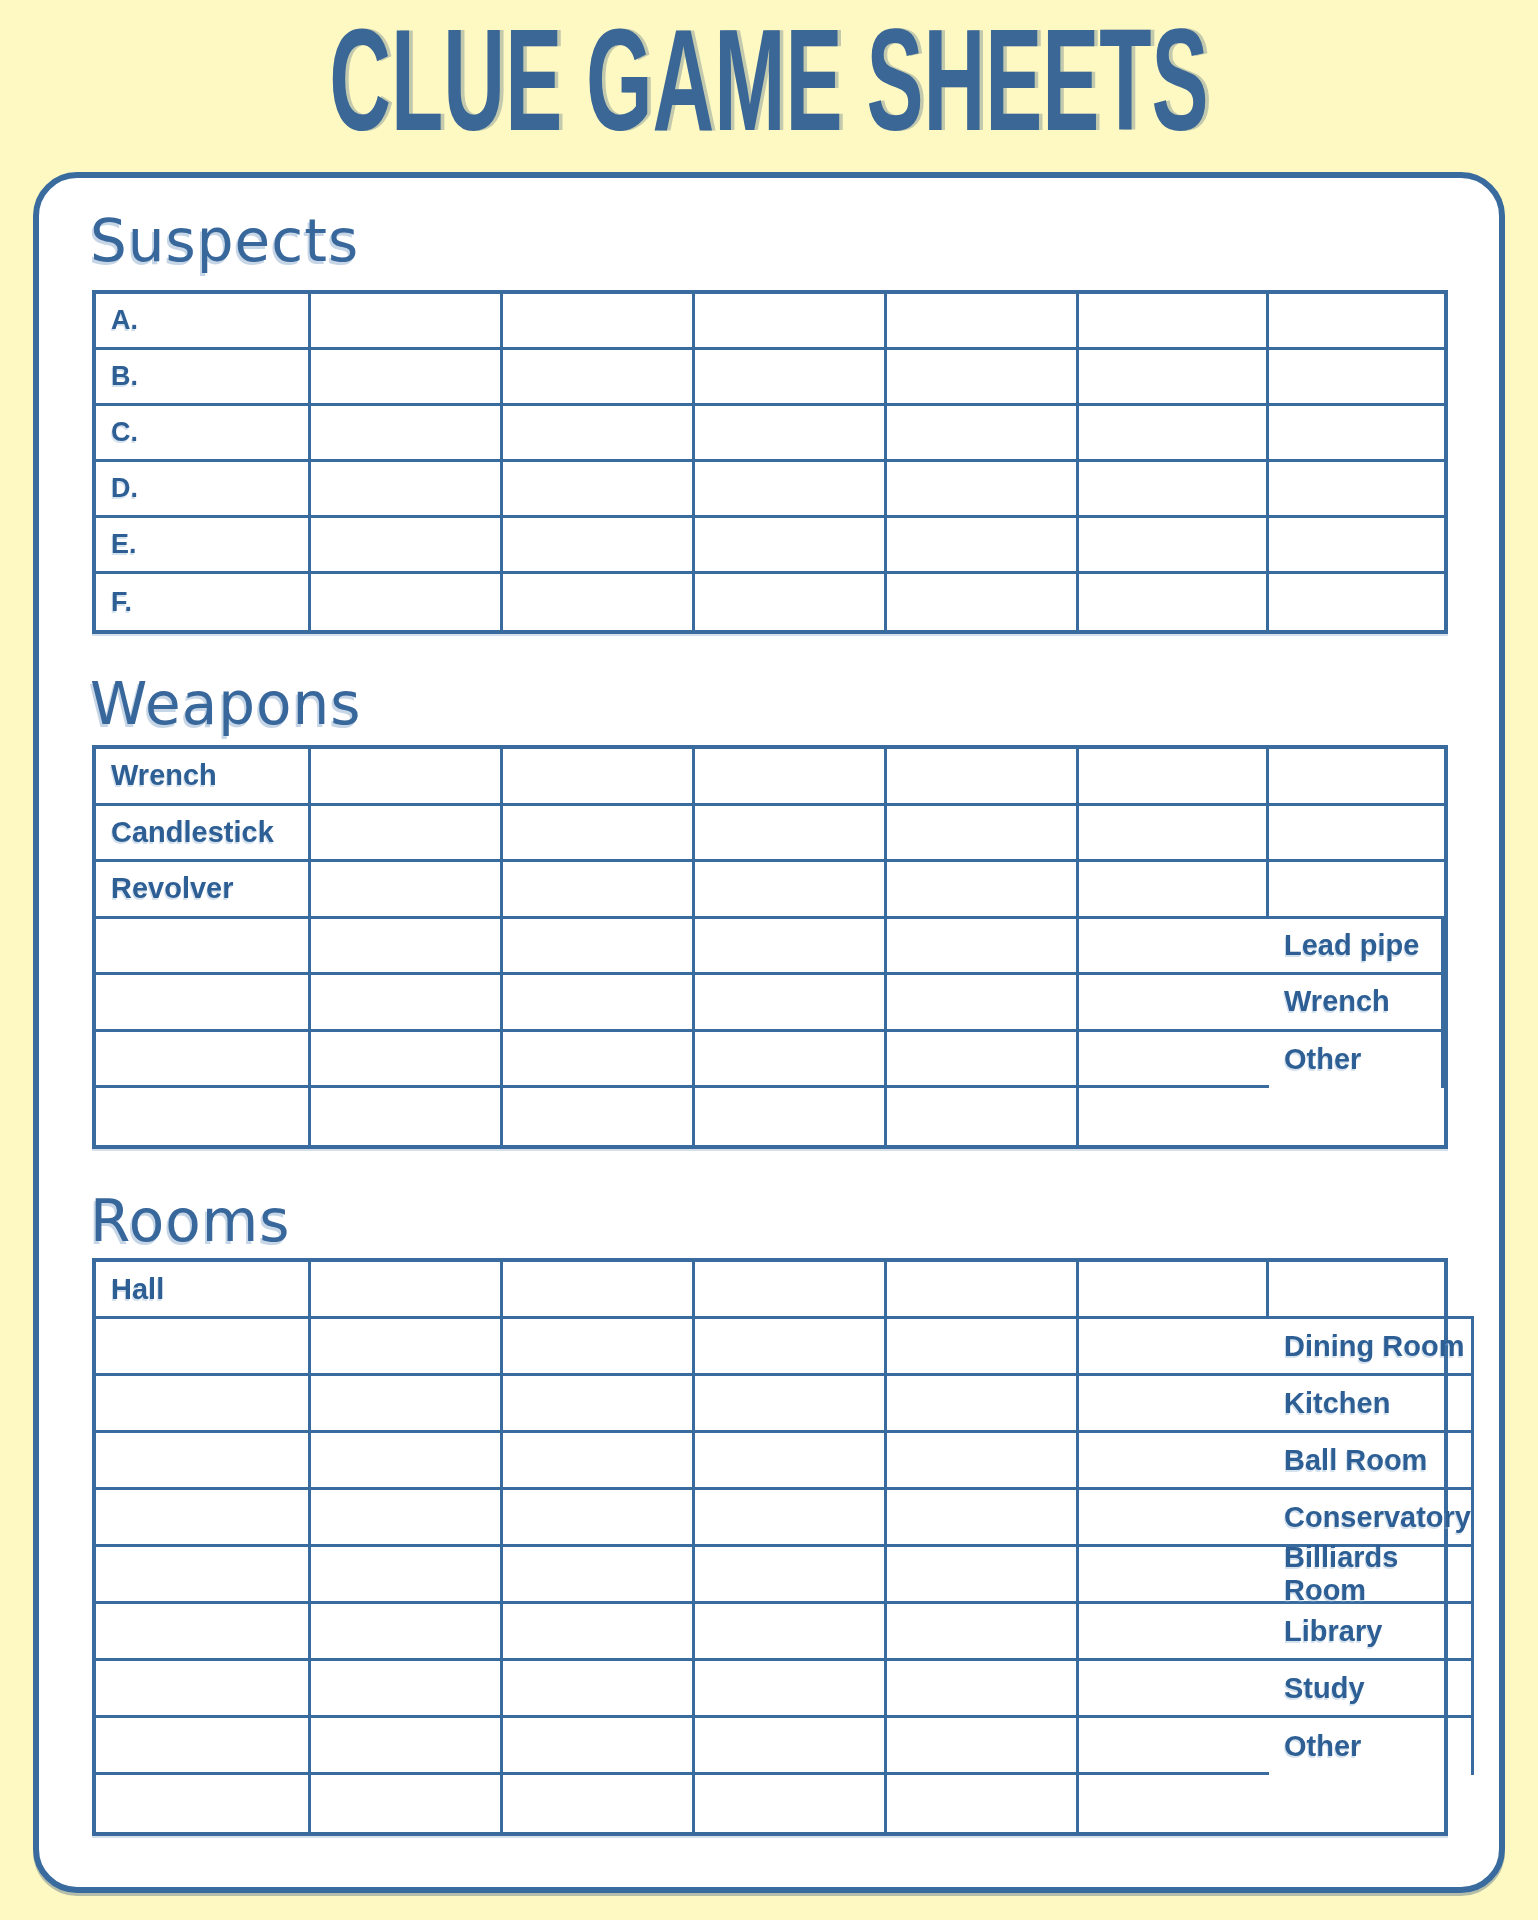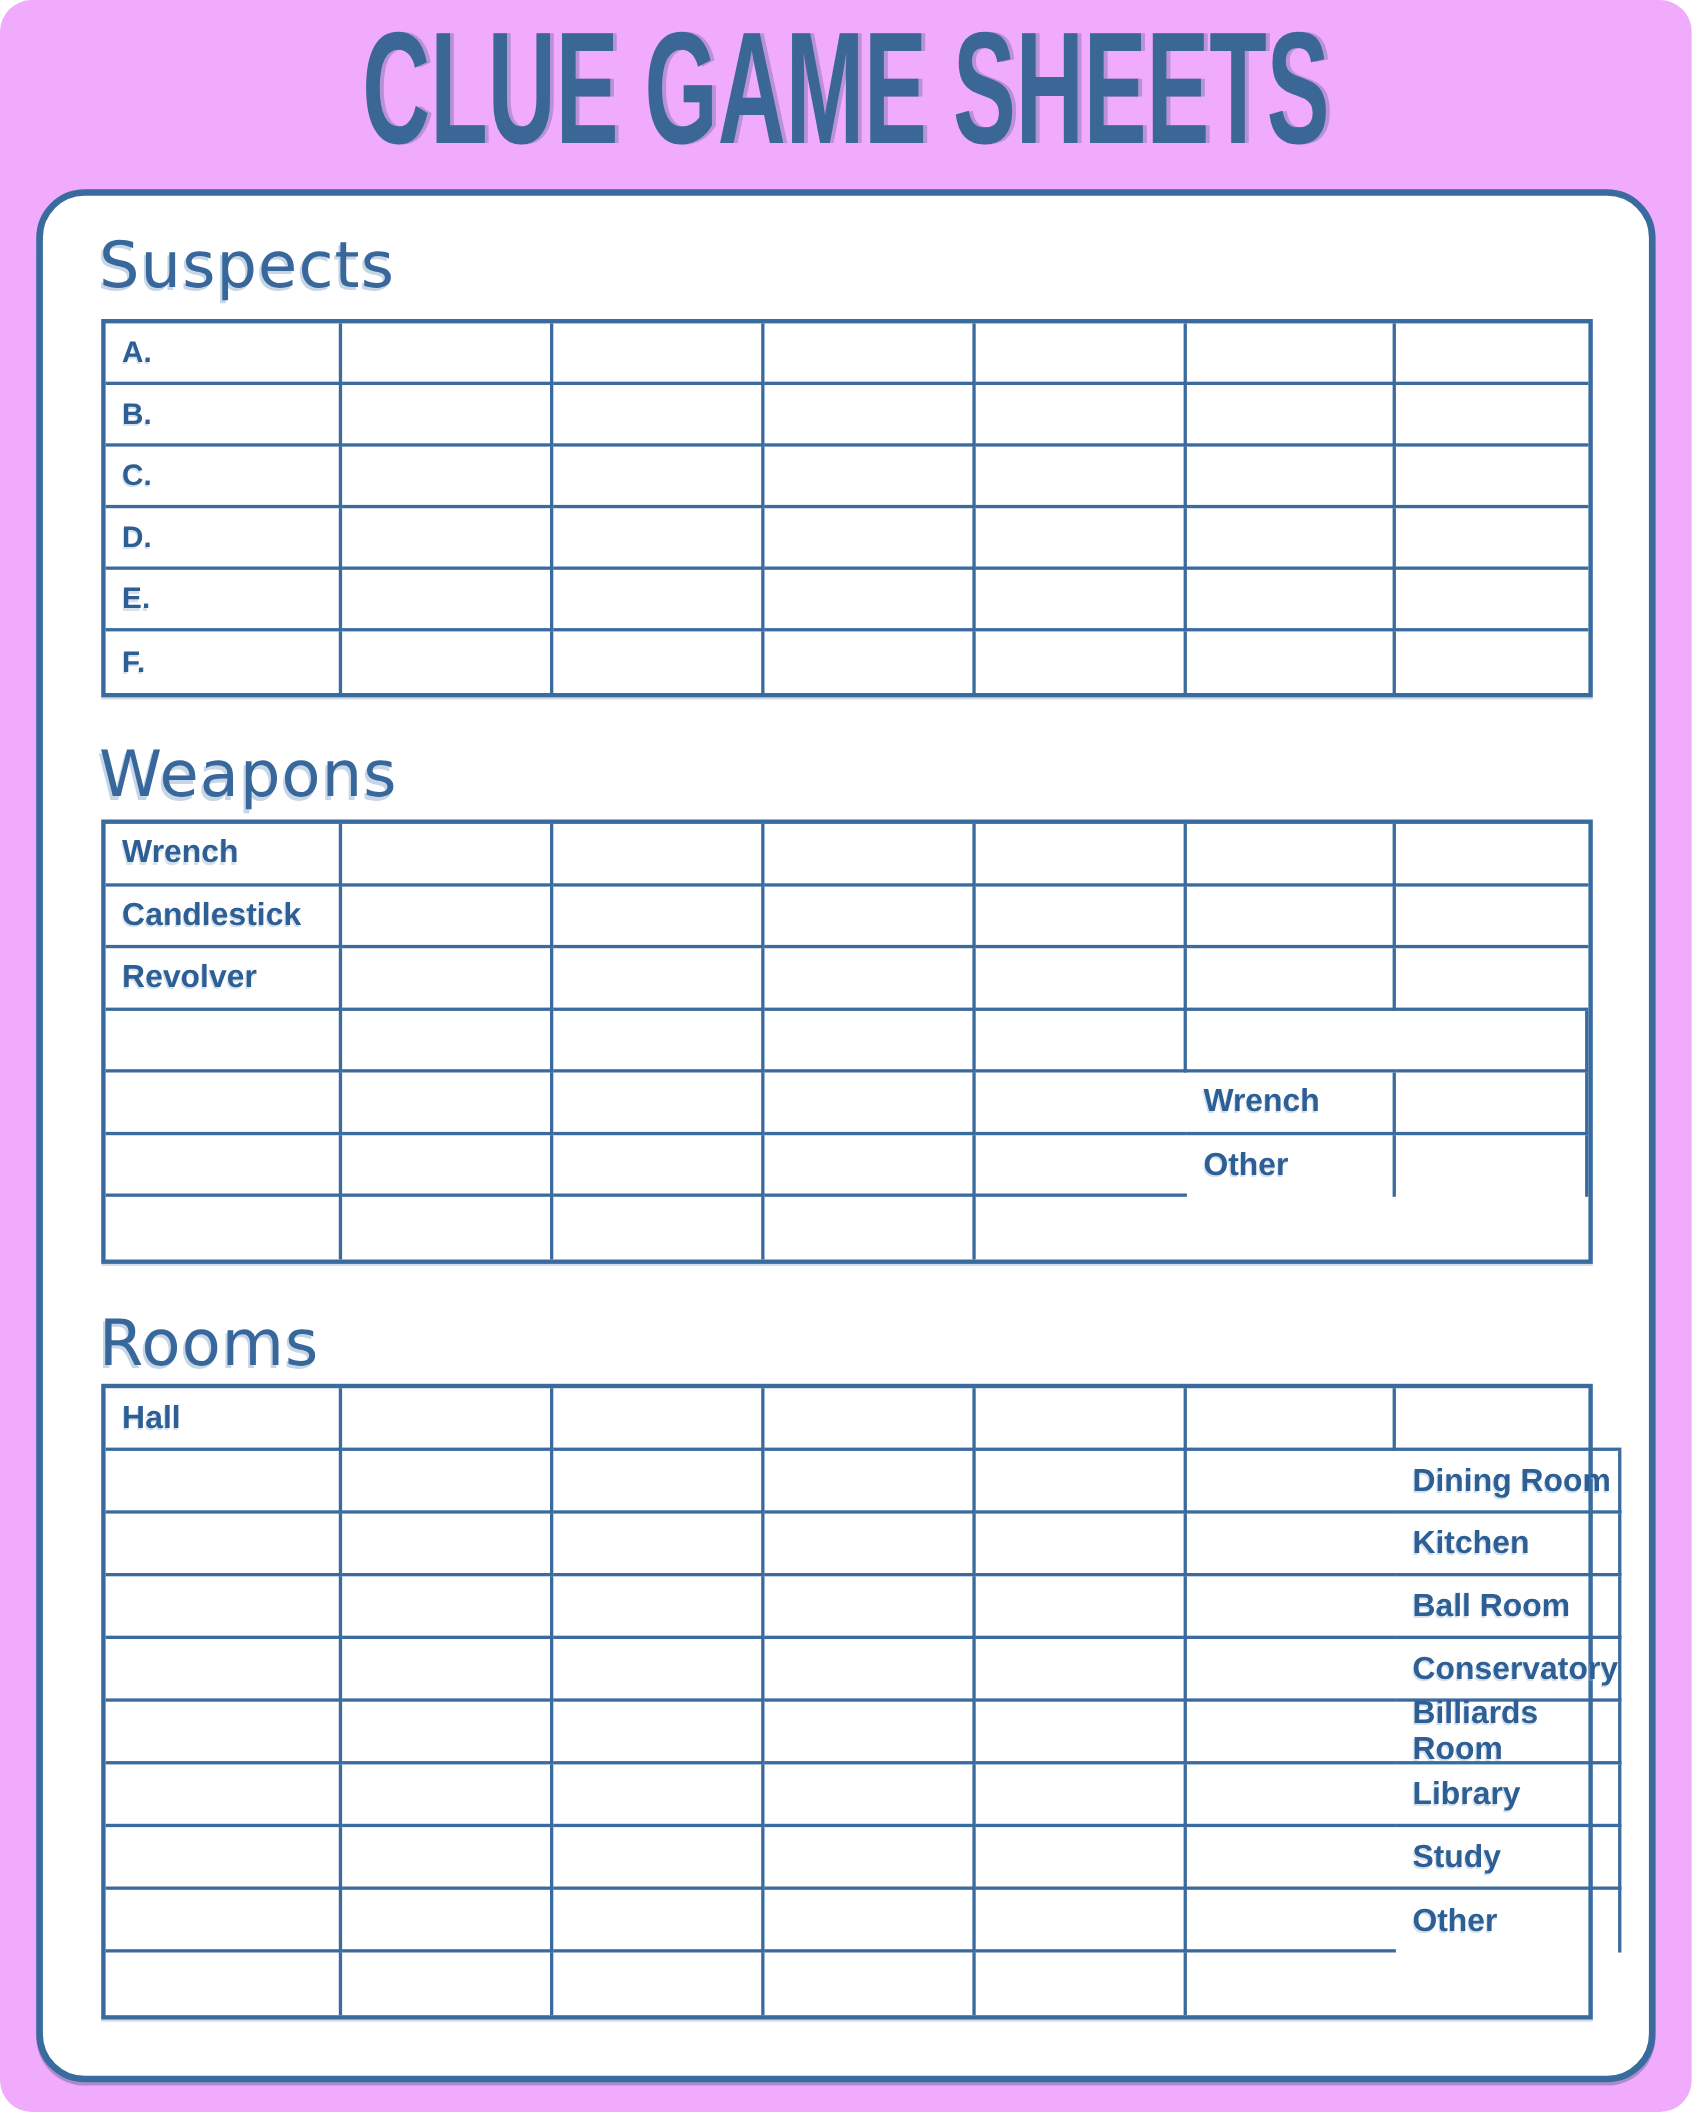--- a/index.html
+++ b/index.html
@@ -1,22 +1,21 @@
 <!DOCTYPE html>
 <html><head>
 <meta charset="utf-8">
 <style>
   html,body{margin:0;padding:0;}
   .page{
     position:relative;
     width:1538px;height:1920px;
-    background:#f0abfc;
+    background:#fef9c3;
     overflow:hidden;
     font-family:"Liberation Sans", sans-serif;
-    border-radius:29px;
   }
   
   .title{
     position:absolute;
     left:50%; top:8px;
     transform:translateX(-50%) scaleX(0.59);
     transform-origin:center top;
     white-space:nowrap;
     font-family:"Liberation Sans", sans-serif;
     font-weight:bold;
@@ -164,20 +163,21 @@
       <div class="cell"></div>
       <div class="cell"></div>
       <div class="cell"></div>
       <div class="cell lc"></div>
       <div class="cell"></div>
       <div class="cell"></div>
       <div class="cell"></div>
       <div class="cell"></div>
       <div class="cell"></div>
       <div class="cell lc"></div>
+      <div class="cell label">Lead pipe</div>
       <div class="cell"></div>
       <div class="cell"></div>
       <div class="cell"></div>
       <div class="cell"></div>
       <div class="cell"></div>
       <div class="cell lc"></div>
       <div class="cell label">Wrench</div>
       <div class="cell"></div>
       <div class="cell"></div>
       <div class="cell"></div>

